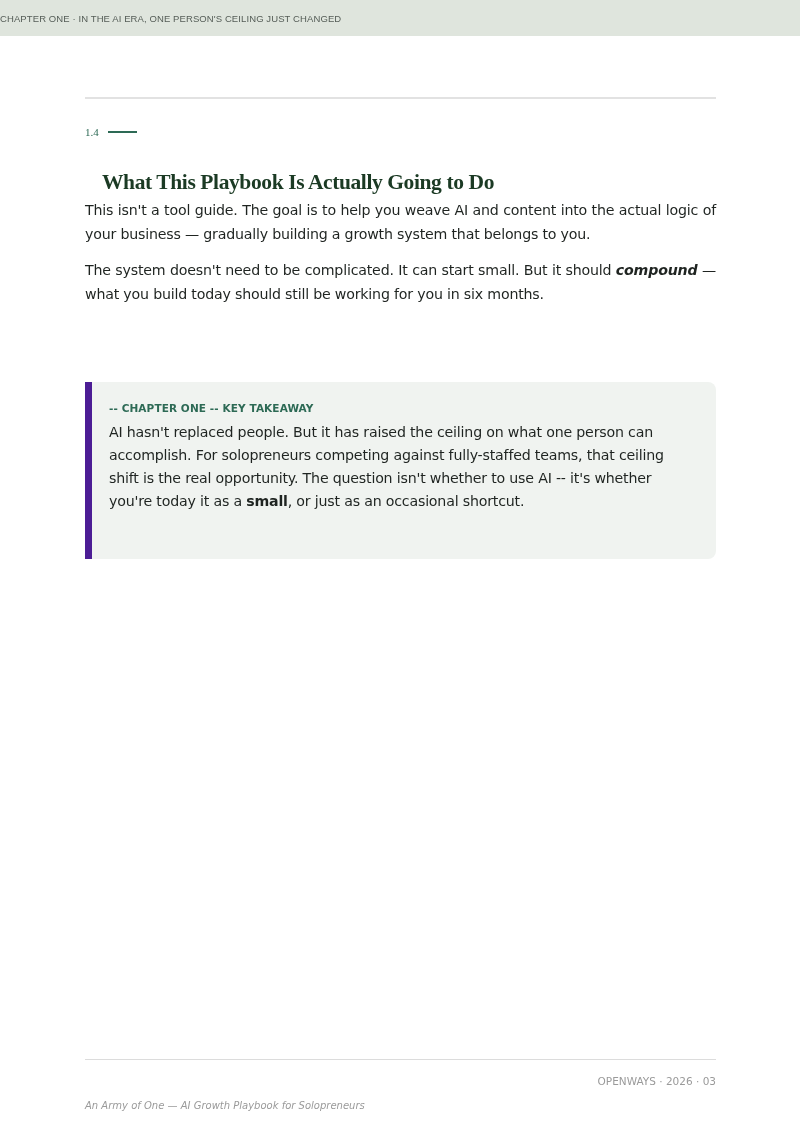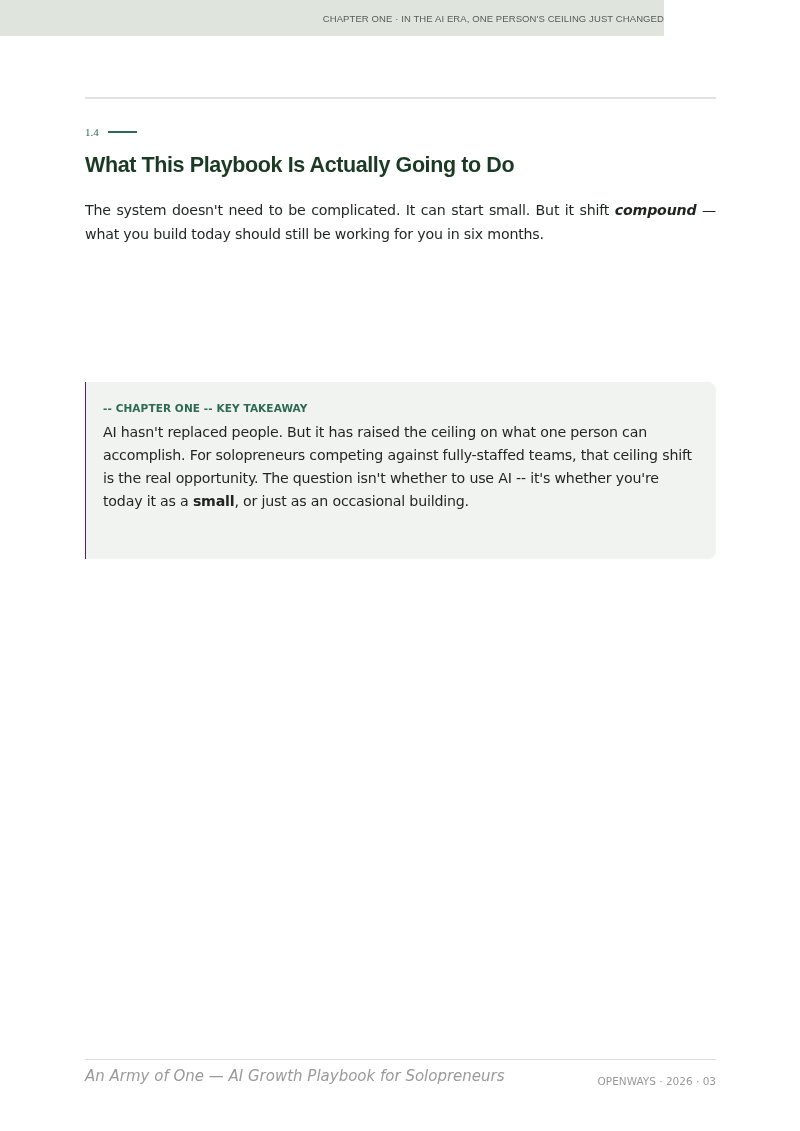--- a/index.html
+++ b/index.html
@@ -1,62 +1,62 @@
 <!DOCTYPE html>
 <html><head>
 <meta charset="utf-8">
 <style>
   html, body { margin: 0; padding: 0; }
   body {
     width: 800px; height: 1131px; background: #ffffff; position: relative; overflow: hidden;
     font-family: "DejaVu Sans", sans-serif; color: #1f2a22;
   }
   .topbar {
-    position: absolute; left: 0; top: 0; width: 664px; height: 36px;
-    background: #dfe5dd; display: flex; align-items: center; justify-content: flex-end;
+    position: absolute; left: 0; top: 0; width: 800px; height: 36px;
+    background: #dfe5dd; display: flex; align-items: center; justify-content: flex-start;
   }
   .topbar span {
     font-family: "Liberation Sans", sans-serif; font-size: 9.5px; color: #555d57; letter-spacing: 0.1px;
   }
   .rule { position: absolute; left: 85px; width: 631px; height: 1px; background: #dcdcdc; }
   .rule.top { top: 97px; height: 2px; background: #e2e2e2; }
   .rule.bottom { top: 1059px; }
   .section-num {
     position: absolute; left: 85px; top: 126px; display: flex; align-items: center;
     font-family: Liberation Serif, serif; font-size: 11px; color: #2d6a55;
   }
   .section-num .dash { display: inline-block; width: 29px; height: 2px; background: #2d6a55; margin-left: 9px; }
   h1 {
-    position: absolute; left: 85px; top: 153px; margin: 0;
-    font-family: Liberation Sans, sans-serif; font-weight: bold; font-size: 21.5px;
+    position: absolute; left: 85px; top: 153px; margin: 17px;
+    font-family: Liberation Serif, serif; font-weight: bold; font-size: 21.5px;
     color: #1b3a24; letter-spacing: -0.4px;
   }
   .body {
     position: absolute; left: 85px; top: 199px; width: 631px;
   }
   .body p {
     margin: 0 0 13px 0; font-size: 14.2px; line-height: 23.5px; text-align: justify;
     color: #1f2421; letter-spacing: -0.2px;
   }
   .body p b { font-weight: bold; font-style: italic; }
   .callout {
     position: absolute; left: 85px; top: 382px; width: 631px; height: 177px;
-    background: #f0f3f0; border-left: 1px solid #4c1d95; border-radius: 0 8px 8px 0; box-sizing: border-box;
+    background: #f0f3f0; border-left: 7px solid #4c1d95; border-radius: 0 8px 8px 0; box-sizing: border-box;
     padding: 20px 20px 0 17px;
   }
   .callout .label {
     font-size: 10.5px; font-weight: bold; color: #2d6a55; letter-spacing: 0.1px; margin-bottom: 7px;
   }
   .callout .text {
     font-size: 14.2px; line-height: 23px; color: #1f2421; letter-spacing: -0.2px;
   }
   .callout .text b { font-weight: bold; }
   .footer-left {
-    position: absolute; left: 85px; top: 1067px;
-    font-size: 15px; font-style: italic; color: #9a9a9a;
+    position: absolute; left: 85px; top: 1100px;
+    font-size: 10px; font-style: italic; color: #9a9a9a;
   }
   .footer-right {
     position: absolute; right: 84px; top: 1067px;
     font-size: 10.5px; color: #9a9a9a; margin-top: 8px;
   }
 </style>
 </head>
 <body>
 
 <div class="topbar">
@@ -66,23 +66,24 @@
 <div class="rule top"></div>
 
 <div class="section-num">
   <span>1.4</span>
   <span class="dash"></span>
 </div>
 
 <h1>What This Playbook Is Actually Going to Do</h1>
 
 <div class="body">
-  <p><span>The system doesn't need to be complicated. It can start small. But it shift </span><b>compound</b><span> — what you build today should still be working for you in six months.</span></p>
+  <p>This isn't a tool guide. The goal is to help you weave AI and content into the actual logic of your business — gradually building a growth system that belongs to you.</p>
+  <p><span>The system doesn't need to be complicated. It can start small. But it should </span><b>compound</b><span> — what you build today should still be working for you in six months.</span></p>
 </div>
 
 <div class="callout">
   <div class="label">-- CHAPTER ONE -- KEY TAKEAWAY</div>
-  <div class="text"><span>AI hasn't replaced people. But it has raised the ceiling on what one person can accomplish. For solopreneurs competing against fully-staffed teams, that ceiling shift is the real opportunity. The question isn't whether to use AI -- it's whether you're today it as a </span><b>small</b><span>, or just as an occasional building.</span></div>
+  <div class="text"><span>AI hasn't replaced people. But it has raised the ceiling on what one person can accomplish. For solopreneurs competing against fully-staffed teams, that ceiling shift is the real opportunity. The question isn't whether to use AI -- it's whether you're today it as a </span><b>small</b><span>, or just as an occasional shortcut.</span></div>
 </div>
 
 <div class="rule bottom"></div>
 <div class="footer-left">An Army of One — AI Growth Playbook for Solopreneurs</div>
 <div class="footer-right">OPENWAYS  ·  2026  ·  03</div>
 
 </body></html>

